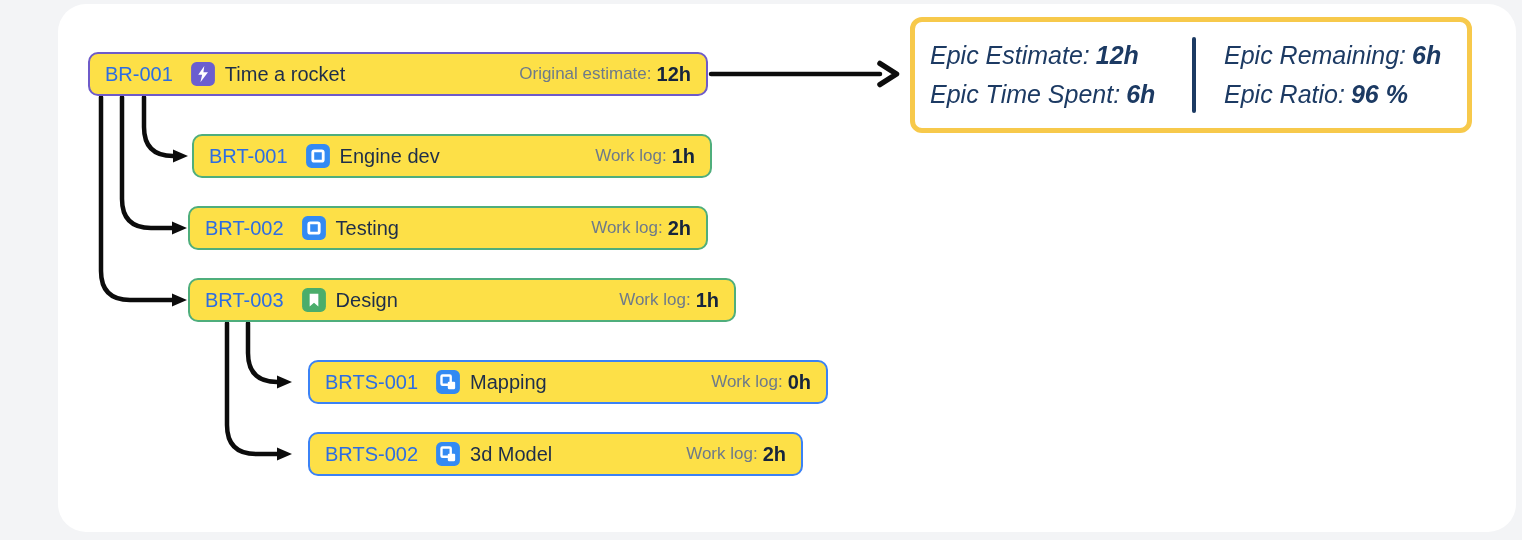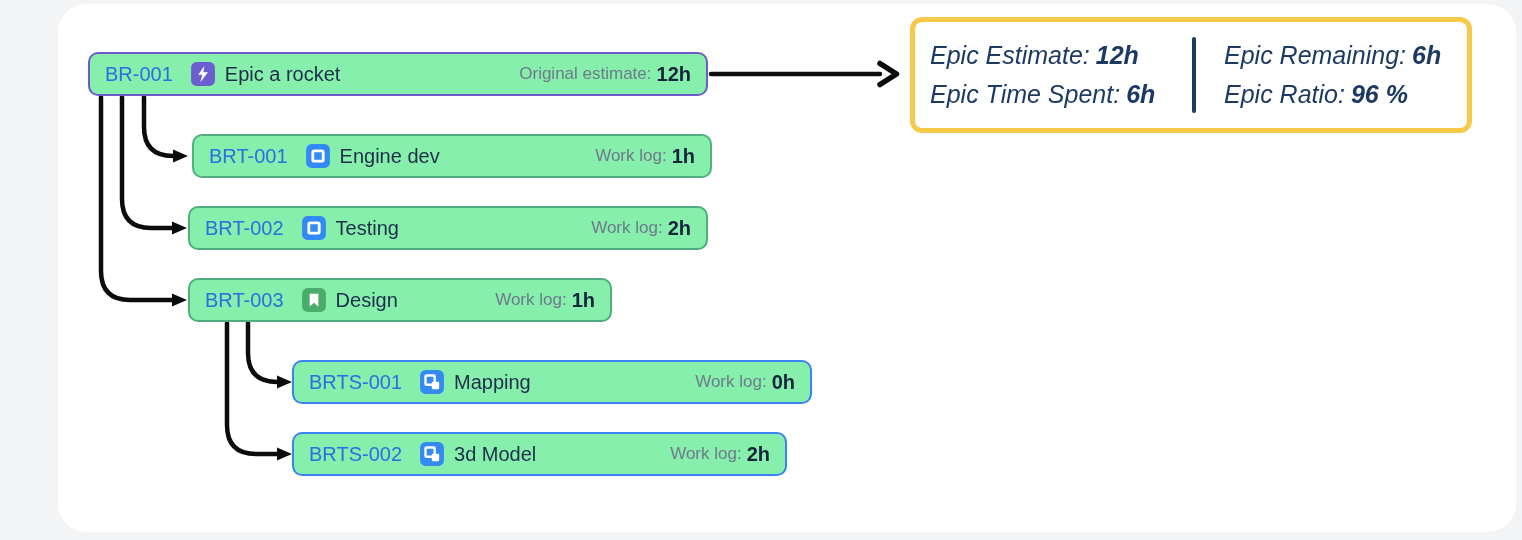--- a/index.html
+++ b/index.html
@@ -13,32 +13,32 @@
   .card{
     position:absolute;left:58px;top:4px;width:1458px;height:528px;
     background:#ffffff;border-radius:28px;
   }
   .arrows{position:absolute;left:0;top:0;width:1522px;height:540px;pointer-events:none;}
 
   
   .issue{
     position:absolute;height:44px;box-sizing:border-box;
     display:flex;align-items:center;
-    background:#86efac;border:2px solid #ccc;border-radius:10px;
+    background:#fde047;border:2px solid #ccc;border-radius:10px;
     padding:0 15px;font-size:20px;
   }
   .issue.epic   {border-color:#6E5BC9;}
   .issue.task,
   .issue.story  {border-color:#4FAE7C;}
-  .issue.subtask{border-color:#3B82F6;}
+  .issue.subtask{border-color:#3B82F6;margin-left:16px;}
 
   .row-epic {left:88px; top:52px; width:620px;}
   .row-t1   {left:192px;top:134px;width:520px;}
   .row-t2   {left:188px;top:206px;width:520px;}
-  .row-t3   {left:188px;top:278px;width:424px;}
+  .row-t3   {left:188px;top:278px;width:548px;}
   .row-s1   {left:292px;top:360px;width:520px;}
   .row-s2   {left:292px;top:432px;width:495px;}
 
   .ikey{color:#2D6DE3;white-space:nowrap;}
   .itype{width:26px;height:26px;margin-left:17px;margin-right:9px;flex:0 0 auto;display:block;}
   .isummary{color:#1E2E4A;white-space:nowrap;}
   .spacer{flex:1;}
   .meta-label{color:#6E7A8A;font-size:17px;white-space:nowrap;}
   .meta-value{color:#16243D;font-weight:bold;margin-left:5px;white-space:nowrap;}
 
@@ -80,21 +80,21 @@
       <path d="M711,74 L880,74" marker-end="url(#chev)"></path>
     </g>
   </svg>
 
   <div class="issue epic row-epic">
     <span class="ikey">BR-001</span>
     <svg class="itype" viewBox="0 0 24 24">
       <rect x="1" y="1" width="22" height="22" rx="5" fill="#6B5ECF"></rect>
       <path d="M13.2,4.5 L7.6,12.8 H11.2 L9.6,19.5 L16.6,10.4 H12.4 Z" fill="#ffffff"></path>
     </svg>
-    <span class="isummary">Epic a rocket</span>
+    <span class="isummary">Time a rocket</span>
     <span class="spacer"></span>
     <span class="meta-label">Original estimate:</span>
     <span class="meta-value">12h</span>
   </div>
 
   <div class="issue task row-t1">
     <span class="ikey">BRT-001</span>
     <svg class="itype" viewBox="0 0 24 24">
       <rect x="1" y="1" width="22" height="22" rx="5" fill="#338AF3"></rect>
       <rect x="7.2" y="7.2" width="9.6" height="9.6" rx="1.4" fill="none" stroke="#ffffff" stroke-width="2.6"></rect>

